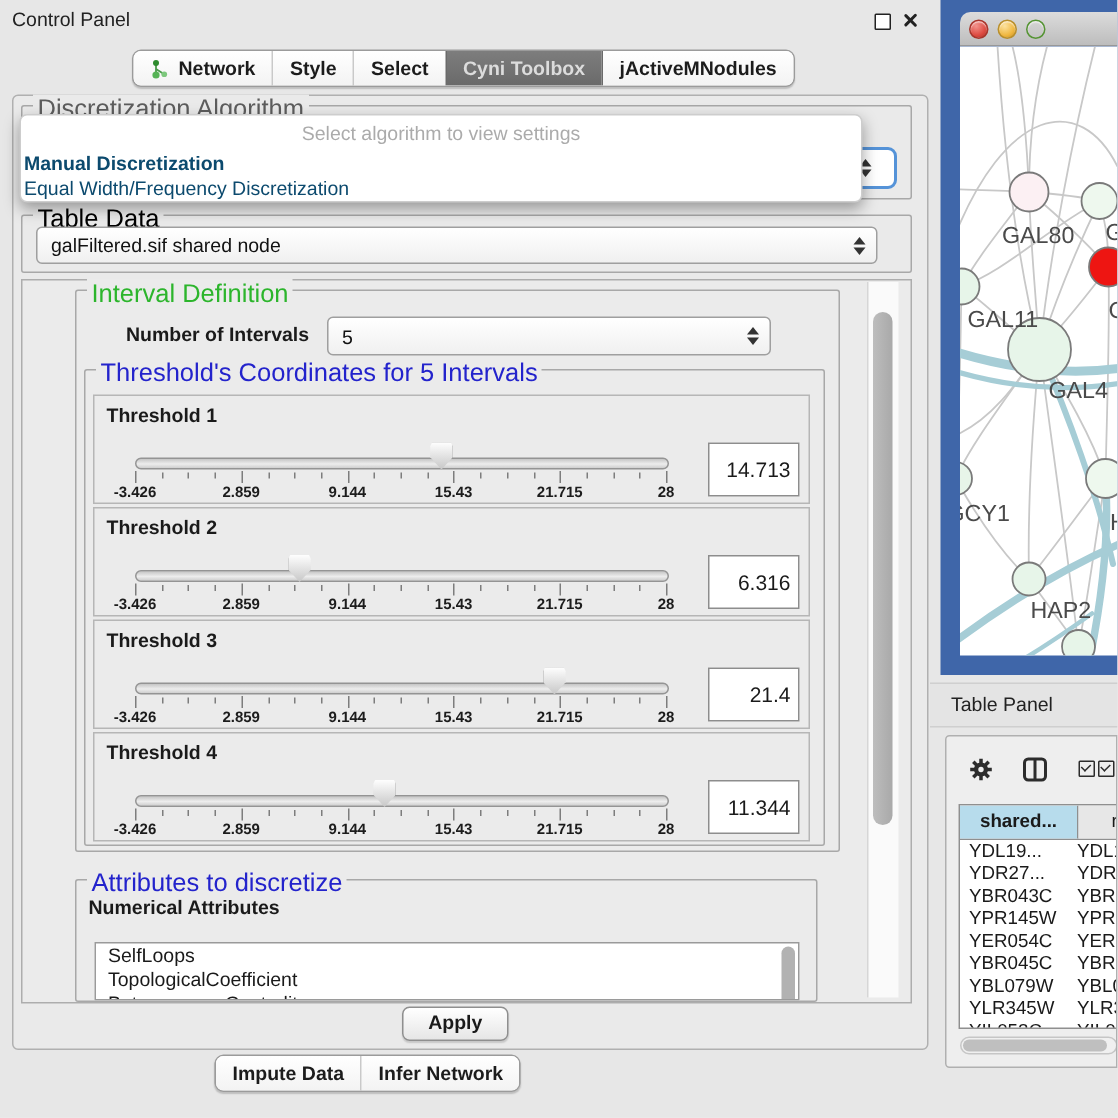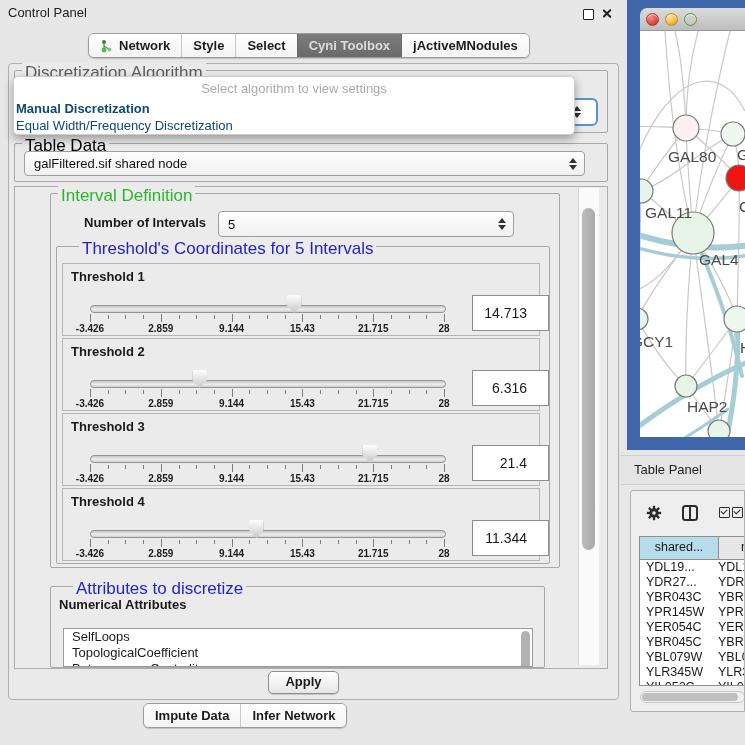--- a/index.html
+++ b/index.html
@@ -29,21 +29,21 @@
   .seg .tabicon{margin-right:6px;display:inline-flex;}
   #top-tabbar{left:88px;top:33px;}
   #bottom-tabbar{left:143px;top:703px;}
 
   .cp-outer{left:8px;top:63px;width:609px;height:635px;border:1px solid #b0b0b0;border-radius:4px;background:#eaeaea;}
 
   
   .group{border:1px solid #a8a8a8;border-radius:2px;background:transparent;}
   .group-label{position:absolute;top:-8px;left:7px;padding:0 3px;background:#eaeaea;font-size:17px;white-space:nowrap;}
   .lbl-green{color:#2cb52c;}
-  .lbl-blue{color:#2323cc;margin-left:15px;}
+  .lbl-blue{color:#2323cc;}
   .lbl-gray{color:#5d5d5d;}
 
   
   .combo{background:linear-gradient(#ffffff,#f0f0f0);border:1px solid #9f9f9f;border-radius:4px;
          box-shadow:inset 0 1px 0 #fff;display:flex;align-items:center;}
   .combo-text{padding-left:9px;font-size:13px;color:#111;flex:1;white-space:nowrap;overflow:hidden;}
   .stepper{width:14px;display:flex;flex-direction:column;align-items:center;justify-content:center;gap:2px;margin-right:4px;}
   .stepper .up{width:0;height:0;border-left:4px solid transparent;border-right:4px solid transparent;border-bottom:5px solid #333;}
   .stepper .dn{width:0;height:0;border-left:4px solid transparent;border-right:4px solid transparent;border-top:5px solid #333;}
 
@@ -80,21 +80,21 @@
            background:linear-gradient(#fefefe,#c7c7c7);
            clip-path:polygon(8% 0,92% 0,100% 14%,100% 55%,50% 100%,0 55%,0 14%);
            filter:drop-shadow(0 0 1px #777);}
   .t-ticks{left:27px;top:50px;width:354px;height:9px;}
   .tick{position:absolute;top:0;width:1px;background:#7d7d7d;}
   .tick.major{height:8px;}
   .tick.minor{height:4px;top:1px;}
   .t-ticklabels{left:27px;top:59px;width:354px;height:11px;}
   .t-ticklabels span{position:absolute;transform:translateX(-50%);font-size:10px;font-weight:700;color:#1c1c1c;white-space:nowrap;}
   .t-value{left:409px;top:31px;width:54px;height:34px;background:#fff;border:1px solid #8d8d8d;
-           font-size:14px;text-align:right;line-height:34px;padding-right:21px;}
+           font-size:14px;text-align:right;line-height:34px;padding-right:5px;}
 
   #attr-group{left:50px;top:586px;width:493px;height:80px;}
   #attr-group .group-label{background:#ebebeb;}
   #attr-sublabel{left:8px;top:10px;font-weight:700;font-size:13px;}
   #attr-list{left:12px;top:41px;width:468px;height:37px;background:#fff;border:1px solid #9a9a9a;overflow:hidden;}
   #attr-list .li{font-size:13px;line-height:16px;padding-left:8px;white-space:nowrap;}
   #attr-scrollthumb{right:2px;top:2px;width:9px;height:40px;border-radius:5px;background:#b2b2b2;}
 
   #apply-btn{left:268px;top:671px;width:69px;height:21px;border:1px solid #8f8f8f;border-radius:5px;
              background:linear-gradient(#ffffff,#e6e6e6);font-size:13px;font-weight:600;text-align:center;line-height:20px;
@@ -117,21 +117,21 @@
   #table-panel{left:630px;top:490px;width:115px;height:222px;background:#eeeeee;border:1px solid #b0b0b0;border-radius:3px 0 0 3px;box-sizing:border-box;overflow:hidden;}
   .tp-icon{position:absolute;top:13px;}
   #gear-icon{left:14px;}
   #columns-icon{left:50px;}
   #check-icon-1{left:88px;top:16px;}
   #check-icon-2{left:101px;top:16px;}
   .checkbox-glyph{width:9px;height:9px;border:1.5px solid #2c2c2c;border-radius:1px;position:absolute;}
   .checkbox-glyph:after{content:"";position:absolute;left:1px;top:1px;width:5px;height:3px;border-left:1.5px solid #2c2c2c;border-bottom:1.5px solid #2c2c2c;transform:rotate(-45deg);}
   #tp-table{left:8px;top:45px;width:110px;height:150px;background:#fff;border:1px solid #8f8f8f;box-sizing:border-box;overflow:hidden;}
   #tp-header{display:flex;height:22px;border-bottom:1px solid #8f8f8f;font-size:12.5px;}
-  #tp-col1{width:92px;background:#b7dcec;border-right:1px solid #8f8f8f;text-align:center;line-height:21px;box-sizing:border-box;}
+  #tp-col1{width:92px;background:#b7dcec;border-right:1px solid #8f8f8f;text-align:center;line-height:21px;box-sizing:border-box;font-weight:bold;}
   #tp-col2{flex:1;background:#e7e7e7;line-height:21px;padding-left:22px;}
   .tp-row{display:flex;height:15px;line-height:15px;font-size:12.5px;}
   .tp-c1{width:74px;padding-left:6px;box-sizing:border-box;white-space:nowrap;overflow:hidden;}
   .tp-c2{flex:1;padding-left:4px;white-space:nowrap;overflow:hidden;}
   #tp-hscroll{left:9px;top:200px;width:105px;height:12px;background:#f0f0f0;border:1px solid #c6c6c6;border-radius:6px;box-sizing:border-box;}
   #tp-hthumb{position:absolute;left:1px;top:1px;width:96px;height:8px;border-radius:4px;background:#bfbfbf;}
 </style>
 </head>
 <body>
 

